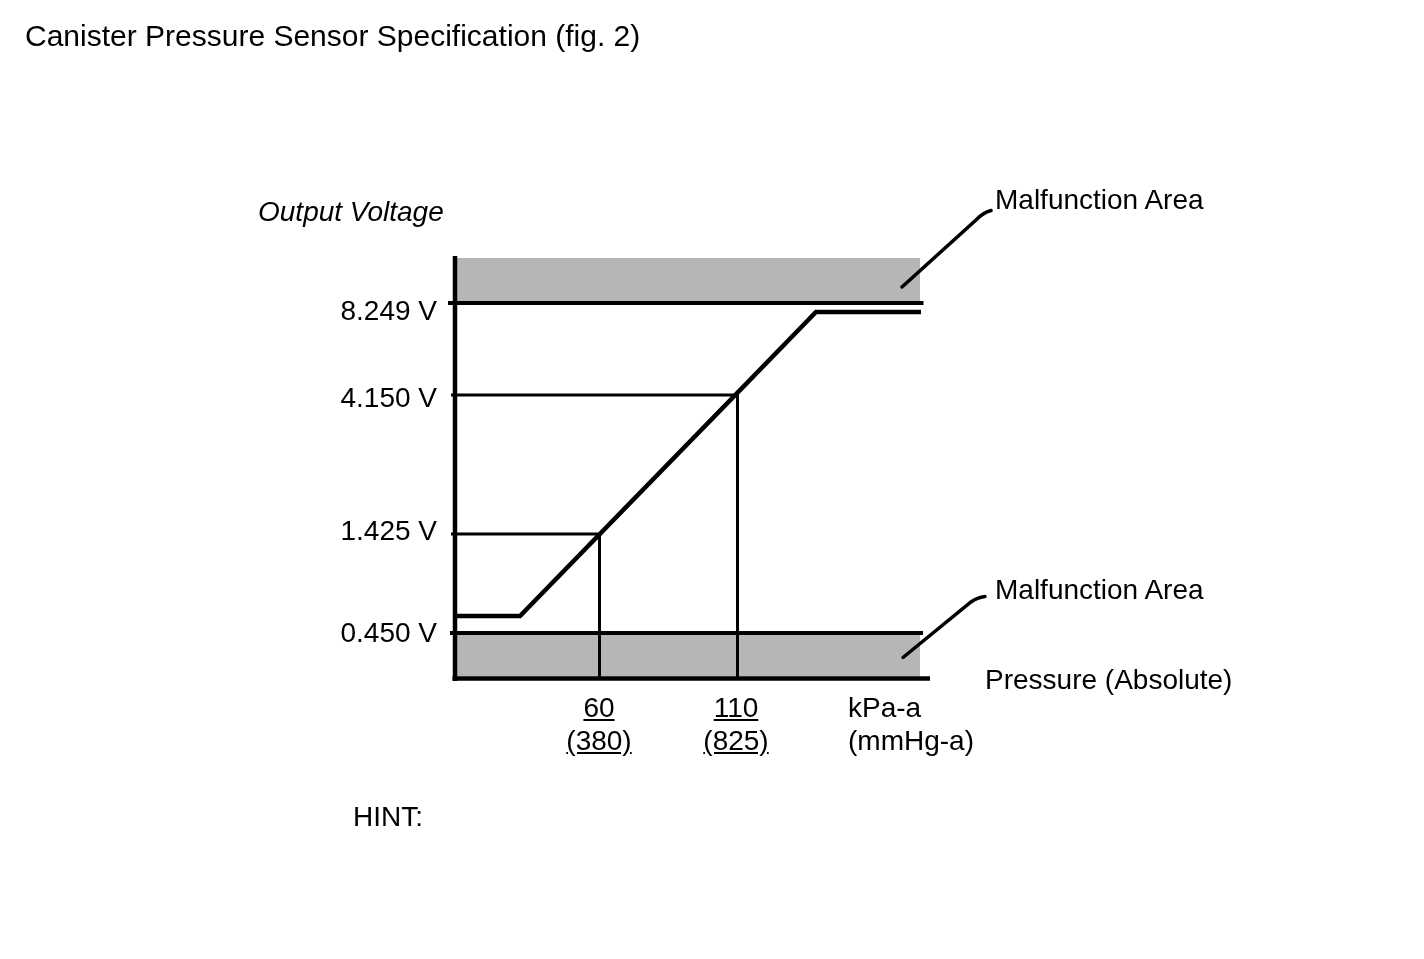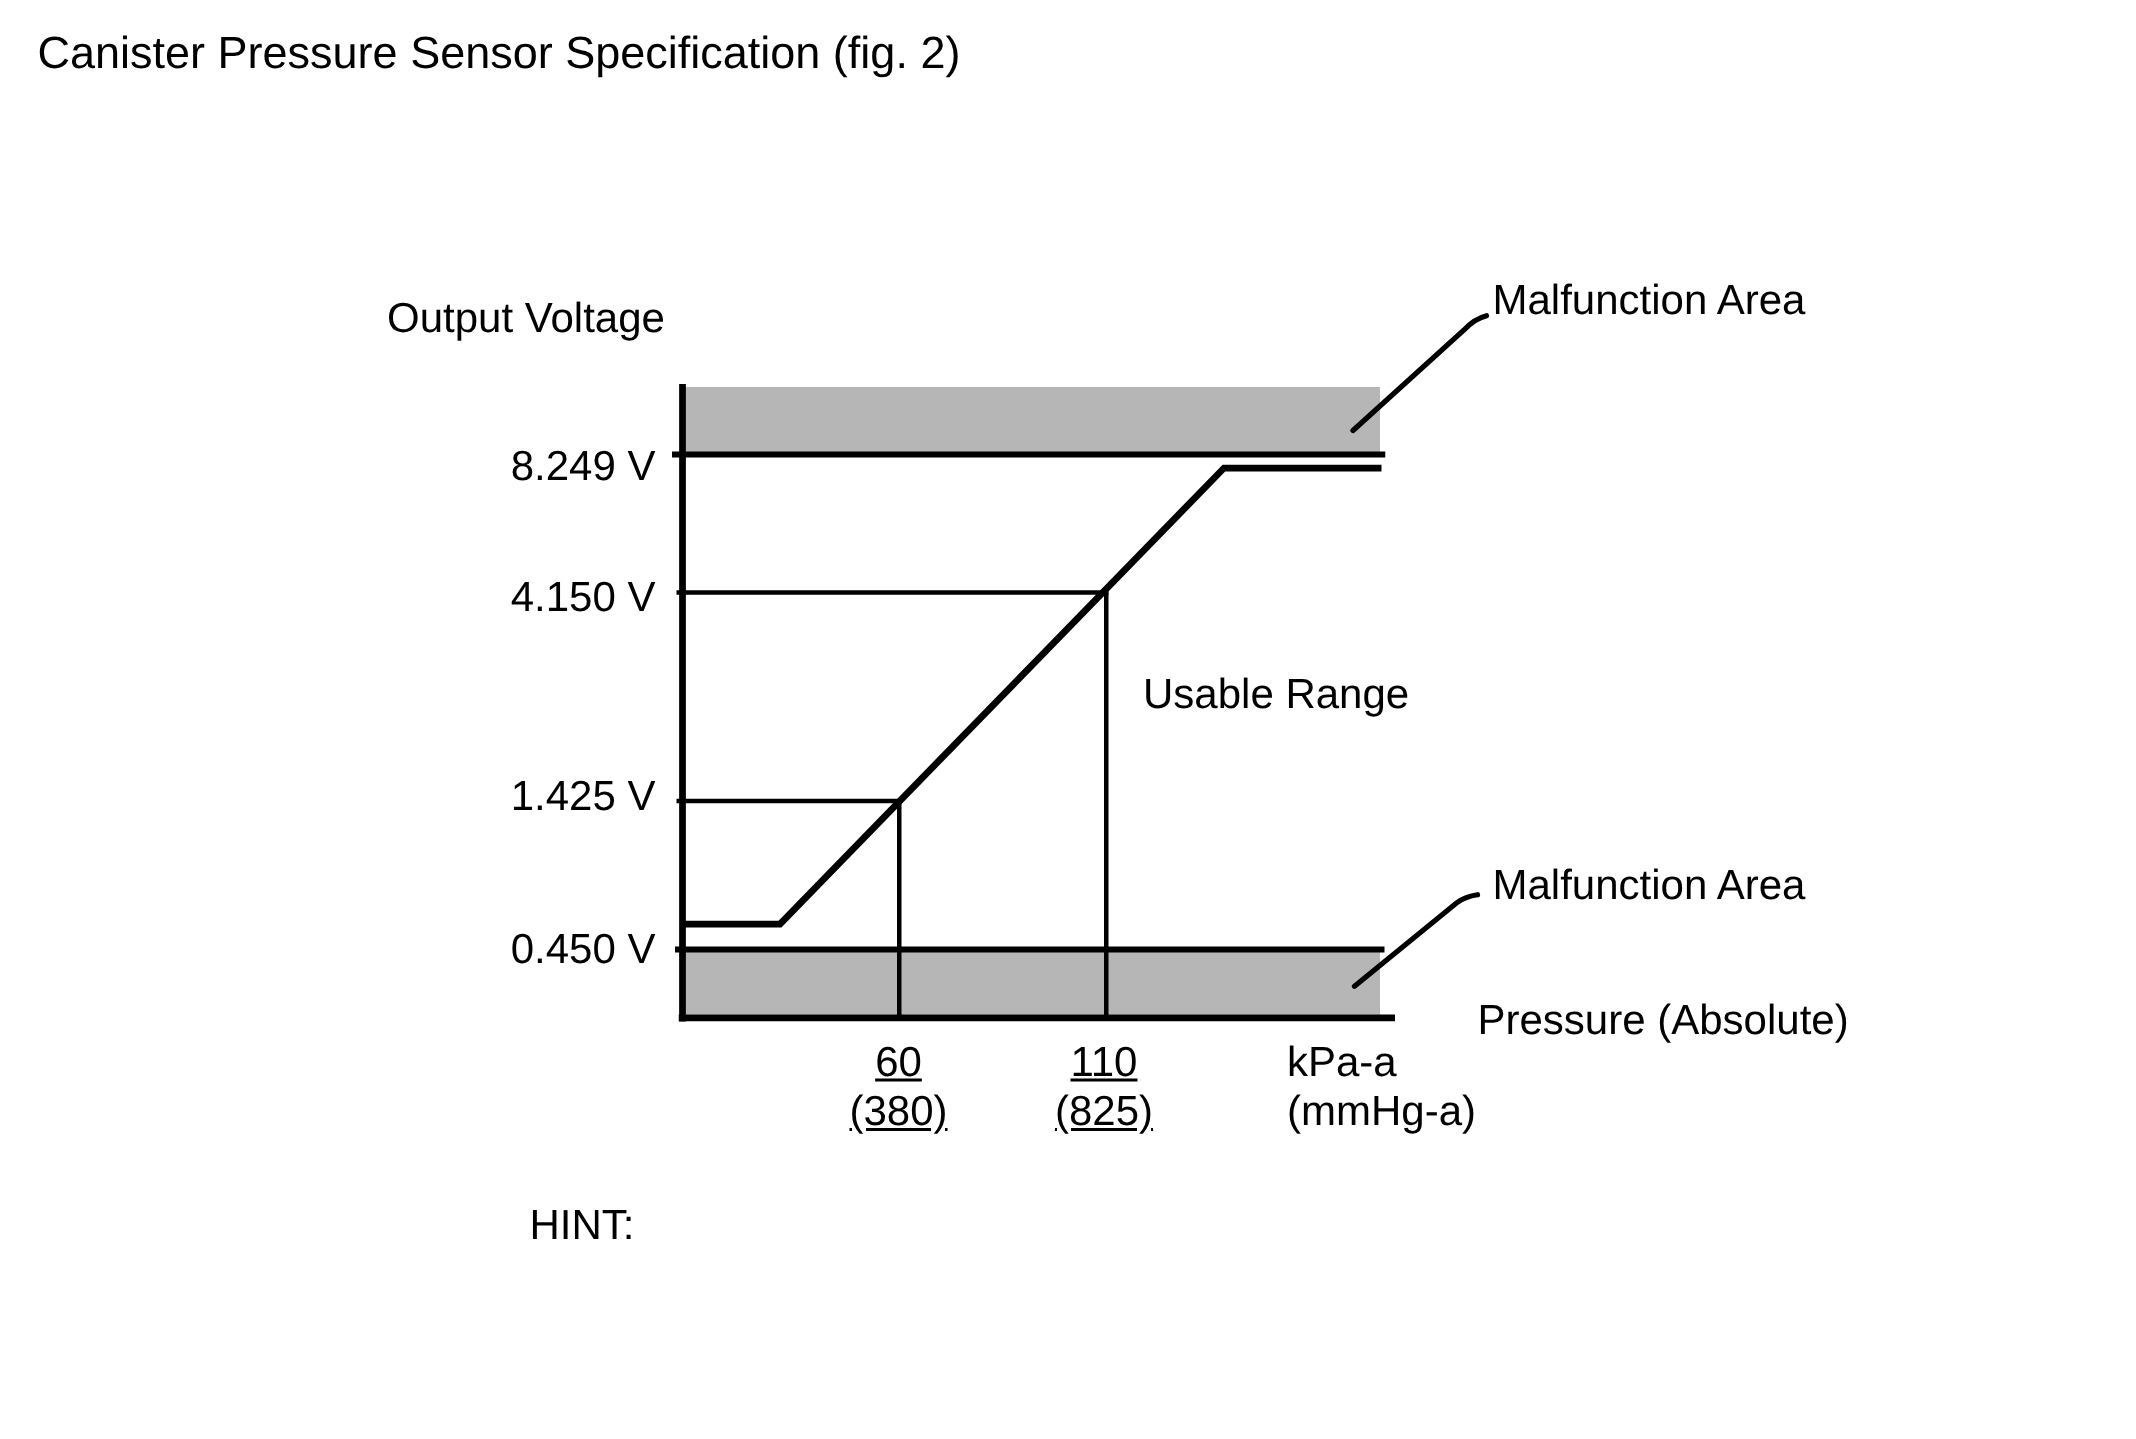--- a/index.html
+++ b/index.html
@@ -32,40 +32,39 @@
       <line x1="737.5" y1="395" x2="737.5" y2="677" stroke="#000000" stroke-width="3"></line>
       <line x1="451" y1="534" x2="601" y2="534" stroke="#000000" stroke-width="3"></line>
       <line x1="599.5" y1="534" x2="599.5" y2="677" stroke="#000000" stroke-width="3"></line>
       <polyline points="456,616 520,616 816,312 921,312" fill="none" stroke="#000000" stroke-width="4.5"></polyline>
       <path d="M902,287 L976,220 Q983,212.5 991,210.5" fill="none" stroke="#000000" stroke-width="3.5" stroke-linecap="round"></path>
       <path d="M903,657.5 L971,602 Q977,597.5 985,596.5" fill="none" stroke="#000000" stroke-width="3.5" stroke-linecap="round"></path>
     </svg>
 
   <div class="fig-title">Canister Pressure Sensor Specification (fig. 2)</div>
 
-  <div class="lbl" style="left:258px;top:196px;">Output Voltage</div>
+  <div class="lbl" style="left:258px;top:196px;font-style:italic;">Output Voltage</div>
 
   <div class="ylab" style="top:295px;">8.249 V</div>
   <div class="ylab" style="top:382px;">4.150 V</div>
   <div class="ylab" style="top:515px;">1.425 V</div>
   <div class="ylab" style="top:617px;">0.450 V</div>
 
   <div class="lbl" style="left:995px;top:184px;">Malfunction Area</div>
-  <div class="lbl" style="left:762px;top:447px;">Usable Range</div>
   <div class="lbl" style="left:995px;top:574px;">Malfunction Area</div>
 
   <div class="xtick" style="left:599px;">
     <div>60</div>
     <div>(380)</div>
   </div>
   <div class="xtick" style="left:736px;">
     <div>110</div>
     <div>(825)</div>
   </div>
-  <div class="xunit" style="left:848px;margin-left:10px;">
+  <div class="xunit" style="left:848px;">
     <div>kPa-a</div>
     <div>(mmHg-a)</div>
   </div>
 
   <div class="lbl" style="left:985px;top:664px;">Pressure (Absolute)</div>
 
   <div class="lbl" style="left:353px;top:801px;">HINT:</div>
 
 </div>
 

